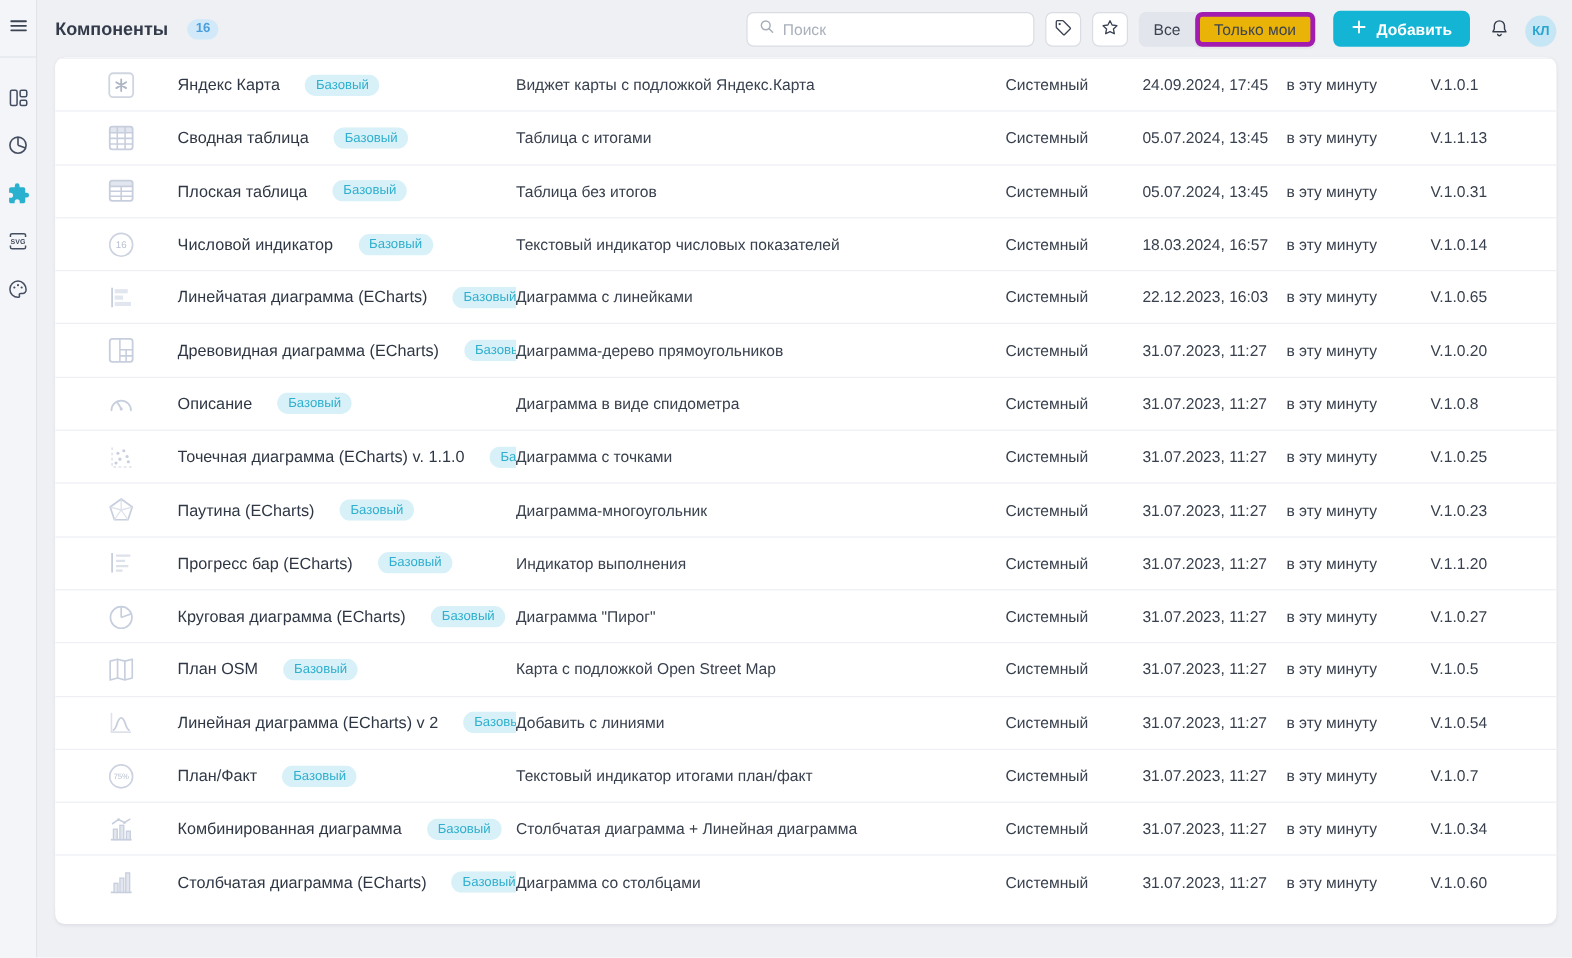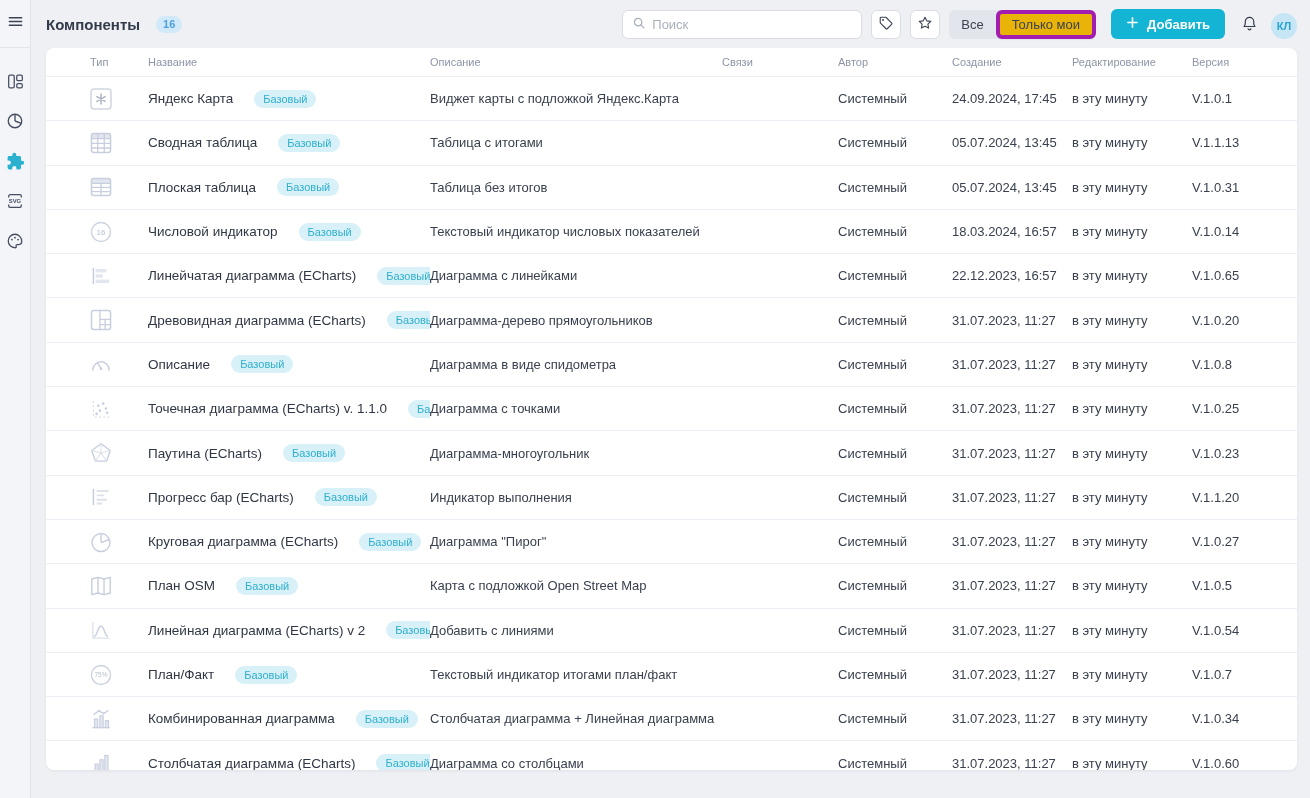--- a/index.html
+++ b/index.html
@@ -158,30 +158,20 @@
               <path d="M10 2.8a5 5 0 0 1 5 5v3l1.4 2.7H3.6L5 10.8v-3a5 5 0 0 1 5-5z" fill="none" stroke="#343c4c" stroke-width="1.4" stroke-linejoin="round"></path>
               <path d="M8.3 16.2a1.8 1.8 0 0 0 3.4 0" fill="none" stroke="#343c4c" stroke-width="1.4" stroke-linecap="round"></path>
             </svg>
         </span>
       </button>
       <div class="avatar">КЛ</div>
     </div>
   </header>
 
   <section class="card">
-    <div class="thead">
-      <div class="th th-type">Тип</div>
-      <div class="th">Название</div>
-      <div class="th">Описание</div>
-      <div class="th">Связи</div>
-      <div class="th">Автор</div>
-      <div class="th">Создание</div>
-      <div class="th">Редактирование</div>
-      <div class="th">Версия</div>
-    </div>
     <div id="table-body">
   <div class="trow">
     <div class="cell c-type">
             <span class="type-icon">
               <svg viewBox="0 0 24 24">
                 <rect x="2.8" y="2.8" width="18.4" height="18.4" rx="3" fill="none" stroke="#d0d5e0" stroke-width="1.4"></rect>
                 <path d="M12 7.5v9M8.2 9.75l7.6 4.5M15.8 9.75l-7.6 4.5" stroke="#aeb5c4" stroke-width="1.4" stroke-linecap="round"></path>
               </svg>
             </span>
           </div>
@@ -273,21 +263,21 @@
               </svg>
             </span>
           </div>
     <div class="cell c-name">
       <span class="name">Линейчатая диаграмма (ECharts)</span>
       <span class="badge">Базовый</span>
     </div>
     <div class="cell c-desc">Диаграмма с линейками</div>
     <div class="cell c-links"></div>
     <div class="cell c-author">Системный</div>
-    <div class="cell c-created">22.12.2023, 16:57</div>
+    <div class="cell c-created">22.12.2023, 16:03</div>
     <div class="cell c-edited">в эту минуту</div>
     <div class="cell c-version">V.1.0.65</div>
   </div>
 
   <div class="trow">
     <div class="cell c-type">
             <span class="type-icon">
               <svg viewBox="0 0 24 24">
                 <rect x="3.2" y="3.2" width="17.6" height="17.6" rx="2" fill="none" stroke="#c7cedd" stroke-width="1.4"></rect>
                 <path d="M11 3.2v17.6M11 11.5h9.8M15.8 11.5v9.3M11 16.2h9.8" stroke="#c7cedd" stroke-width="1.2"></path>

